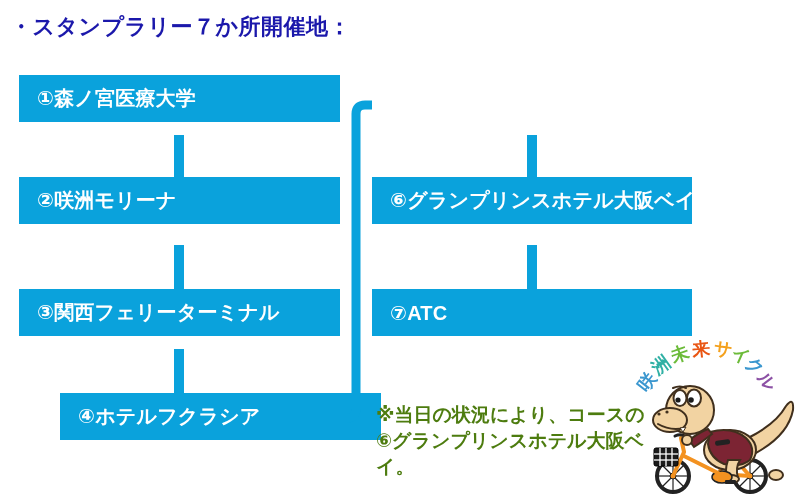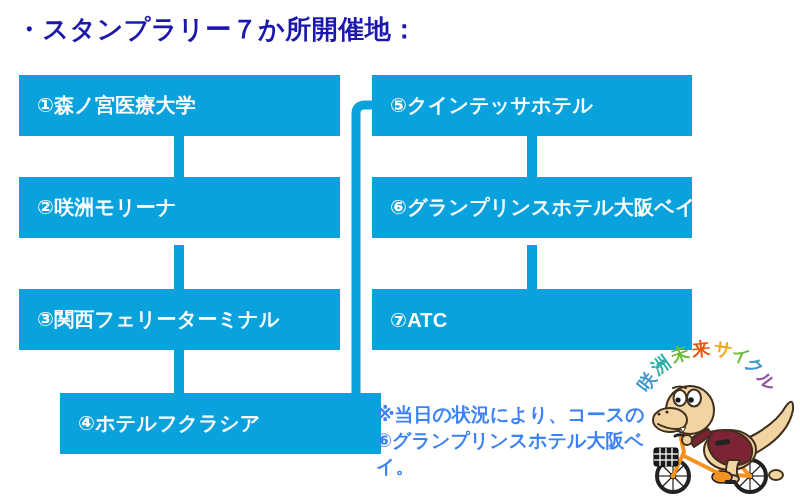--- a/index.html
+++ b/index.html
@@ -1,41 +1,41 @@
 <!DOCTYPE html>
 <html><head>
 <meta charset="utf-8">
 <style>
   html,body{margin:0;padding:0;background:#fff;}
   .canvas{
     position:relative;width:800px;height:500px;background:#ffffff;overflow:hidden;
     font-family:"Liberation Sans","DejaVu Sans",sans-serif;
   }
   .title{
-    position:absolute;left:16px;top:12px;margin:0;
-    font-size:26px;font-weight:bold;color:#1b18ab;letter-spacing:0.5px;
+    position:absolute;left:10px;top:12px;margin:0;
+    font-size:22px;font-weight:bold;color:#1b18ab;letter-spacing:0.5px;
   }
   .loc-box{
-    position:absolute;height:61px;background:#0aa2dc;color:#ffffff;
+    position:absolute;height:47px;background:#0aa2dc;color:#ffffff;
     display:flex;align-items:center;padding-left:18px;box-sizing:border-box;
     font-size:20px;font-weight:bold;letter-spacing:0.2px;white-space:nowrap;
   }
   .col-left{left:19px;width:321px;}
   .col-right{left:372px;width:320px;}
   .row1{top:75px;} .row2{top:177px;} .row3{top:289px;align-items:center;} .row4{top:393px;margin-left:41px;}
   .stub{position:absolute;width:10px;background:#0aa2dc;}
   .stub.s1{left:174px;top:135px;height:51px;}
   .stub.s2{left:174px;top:245px;height:45px;}
   .stub.s3{left:174px;top:349px;height:45px;}
   .stub.s4{left:527px;top:135px;height:51px;}
   .stub.s5{left:527px;top:245px;height:45px;}
   .route-svg{position:absolute;left:0;top:0;width:800px;height:500px;pointer-events:none;}
   .note{
     position:absolute;left:376px;top:402px;width:300px;
-    font-size:19px;line-height:26px;font-weight:bold;color:#3b82f6;
+    font-size:19px;line-height:26px;font-weight:bold;color:#4d7c0f;
   }
   .mascot{position:absolute;left:628px;top:336px;width:172px;height:164px;}
   .arc-char{
     position:absolute;font-size:18px;font-weight:bold;display:block;
     transform-origin:center center;
   }
   .dino-svg{position:absolute;left:0;top:40px;width:172px;height:124px;}
 </style>
 </head>
 <body>
@@ -48,23 +48,20 @@
     <span>①森ノ宮医療大学</span>
   </div>
   <div class="loc-box col-left row2">
     <span>②咲洲モリーナ</span>
   </div>
   <div class="loc-box col-left row3">
     <span>③関西フェリーターミナル</span>
   </div>
   <div class="loc-box col-left row4">
     <span>④ホテルフクラシア</span>
-  </div>
-  <div class="loc-box col-right row1">
-    <span>⑤クインテッサホテル</span>
   </div>
   <div class="loc-box col-right row3">
     <span>⑦ATC</span>
   </div>
   <div class="loc-box col-right row2">
     <span>⑥グランプリンスホテル大阪ベイ</span>
   </div>
 
   <div class="stub s1"></div>
   <div class="stub s2"></div>

